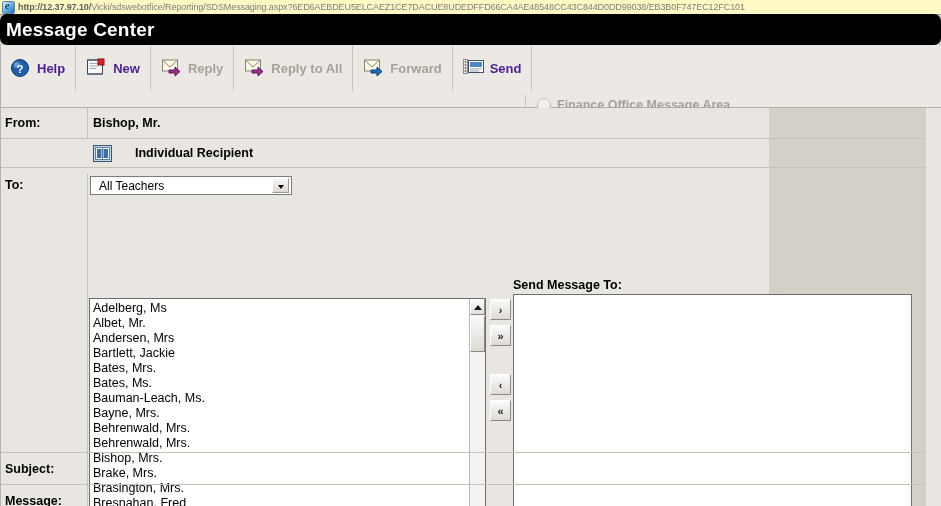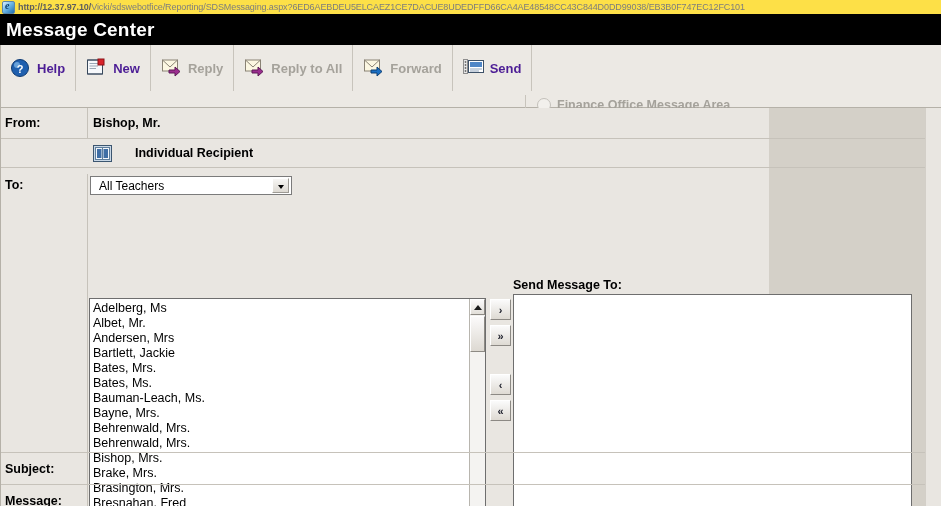--- a/index.html
+++ b/index.html
@@ -8,21 +8,21 @@
     background:#d4d0c8;
     font-family:"Liberation Sans", sans-serif;
     font-size:12px;color:#000;
     -webkit-font-smoothing:none;
   }
   .app{position:relative;width:941px;height:506px;overflow:hidden;}
 
   
   .urlbar{
     position:absolute;left:0;top:0;width:941px;height:14px;
-    background:#fde047;border-bottom:1px solid #9a9a9a;
+    background:#fef9c3;border-bottom:1px solid #9a9a9a;
     display:flex;align-items:center;overflow:hidden;
   }
   .urlbar .ie-ico{
     width:11px;height:11px;margin:0 3px 0 2px;flex:0 0 auto;
     background:linear-gradient(135deg,#dff0ff 0%,#6fb8e8 45%,#1f6fb0 100%);
     border:1px solid #5a87a8;border-radius:2px;position:relative;
   }
   .urlbar .ie-ico:after{
     content:"e";position:absolute;left:2px;top:-2px;
     font-family:"Liberation Serif",serif;font-style:italic;
@@ -31,21 +31,21 @@
   .urlbar .url{
     font-size:9px;color:#7d7d7d;white-space:nowrap;
     letter-spacing:-0.1px;line-height:12px;
   }
   .urlbar .url b{color:#5d5d5d;font-weight:bold;}
 
   
   .titlebar{
     position:absolute;left:0;top:14px;width:941px;height:31px;
     background:#000;color:#fff;
-    display:flex;align-items:center;
+    display:flex;align-items:center;border-radius:7px;
   }
   .titlebar .t{
     font-size:19px;font-weight:bold;padding-left:6px;letter-spacing:0.2px;
   }
 
   
   .toolbar{
     position:absolute;left:0;top:45px;width:941px;height:63px;
     background:#ece9e4;
     border-bottom:1px solid #b5b1a8;

